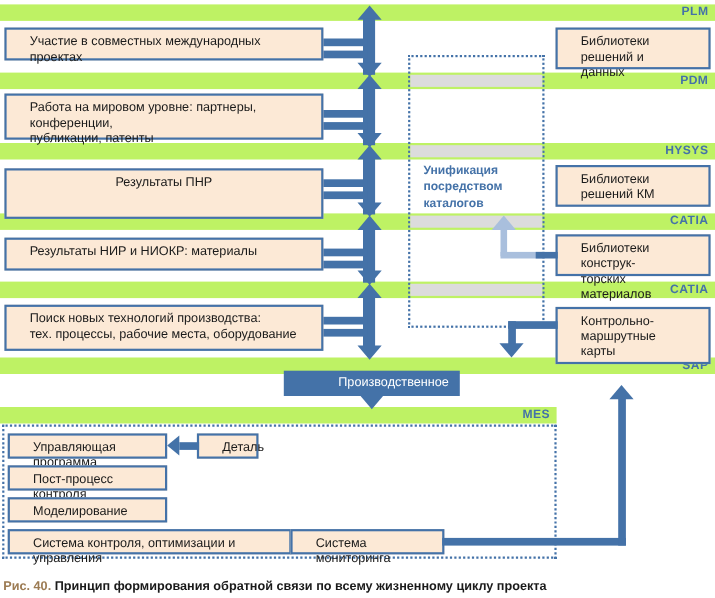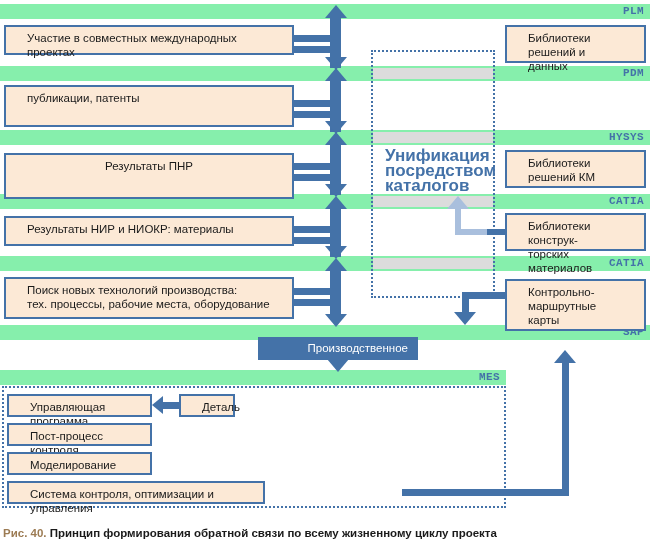--- a/index.html
+++ b/index.html
@@ -2,32 +2,32 @@
 <html><head>
 <meta charset="utf-8">
 <style>
   html,body{margin:0;padding:0;background:#ffffff;}
   body{width:650px;height:544px;position:relative;overflow:hidden;
        font-family:"Liberation Sans","DejaVu Sans",sans-serif;}
 
   .stage{position:absolute;left:0;top:0;width:650px;height:544px;}
 
   
-  .band{position:absolute;left:0;width:650px;height:15px;background:#86efac;font-family:Liberation Mono, monospace;}
+  .band{position:absolute;left:0;width:650px;height:15px;background:#bef264;}
   .band .lbl{position:absolute;right:6px;top:0px;line-height:15px;
              font-size:11px;font-weight:bold;color:#4472a8;letter-spacing:.4px;}
 
   
   .pbox{position:absolute;background:#fce9d6;border:2px solid #4472a8;
         box-sizing:border-box;color:#1a1a1a;font-size:11.5px;line-height:14px;
         padding:4px 21px;}
 
   
   .dashbox{position:absolute;border:2px dotted #4472a8;box-sizing:border-box;}
-  .dashlabel{position:absolute;color:#4472a8;font-weight:bold;font-size:17px;
+  .dashlabel{position:absolute;color:#4472a8;font-weight:bold;font-size:11px;
              line-height:15px;}
 
   
   .bar{position:absolute;background:#4472a8;}
   .barlite{position:absolute;background:#a9bfdd;}
 
   .arrU{position:absolute;width:0;height:0;border-left:11px solid transparent;
         border-right:11px solid transparent;border-bottom:13px solid #4472a8;}
   .arrD{position:absolute;width:0;height:0;border-left:11px solid transparent;
         border-right:11px solid transparent;border-top:13px solid #4472a8;}
@@ -121,20 +121,21 @@
   <div class="bar" style="left:292px;top:237px;width:42px;height:7px;"></div>
 
   <div class="bar" style="left:292px;top:288px;width:42px;height:7px;"></div>
   <div class="bar" style="left:292px;top:299px;width:42px;height:7px;"></div>
 
   <div class="pbox" style="left:4px;top:25px;width:290px;height:30px;">
     <div>Участие в совместных международных проектах</div>
   </div>
 
   <div class="pbox" style="left:4px;top:85px;width:290px;height:42px;">
+    <div>Работа на мировом уровне: партнеры, конференции,</div>
     <div>публикации, патенты</div>
   </div>
 
   <div class="pbox" style="left:4px;top:153px;width:290px;height:46px;text-align:center;">
     <div>Результаты ПНР</div>
   </div>
 
   <div class="pbox" style="left:4px;top:216px;width:290px;height:30px;">
     <div>Результаты НИР и НИОКР: материалы</div>
   </div>
@@ -189,20 +190,23 @@
   <div class="pbox" style="left:7px;top:481px;width:258px;height:23px;">
     <div>Система контроля, оптимизации и управления</div>
   </div>
 
   <div class="pbox" style="left:179px;top:394px;width:56px;height:23px;">
     <div>Деталь</div>
   </div>
   <div class="bar" style="left:163px;top:402px;width:18px;height:7px;"></div>
   <div class="arrL" style="left:152px;top:396px;"></div>
 
+  <div class="pbox" style="left:264px;top:481px;width:140px;height:23px;">
+    <div>Система мониторинга</div>
+  </div>
 
   <div class="bar" style="left:402px;top:489px;width:167px;height:7px;"></div>
   <div class="bar" style="left:562px;top:362px;width:7px;height:134px;"></div>
   <div class="arrU" style="left:554px;top:350px;"></div>
 
   <div class="caption">
     <span class="num">Рис. 40.</span>
     <span>Принцип формирования обратной связи по всему жизненному циклу проекта</span>
   </div>
 

